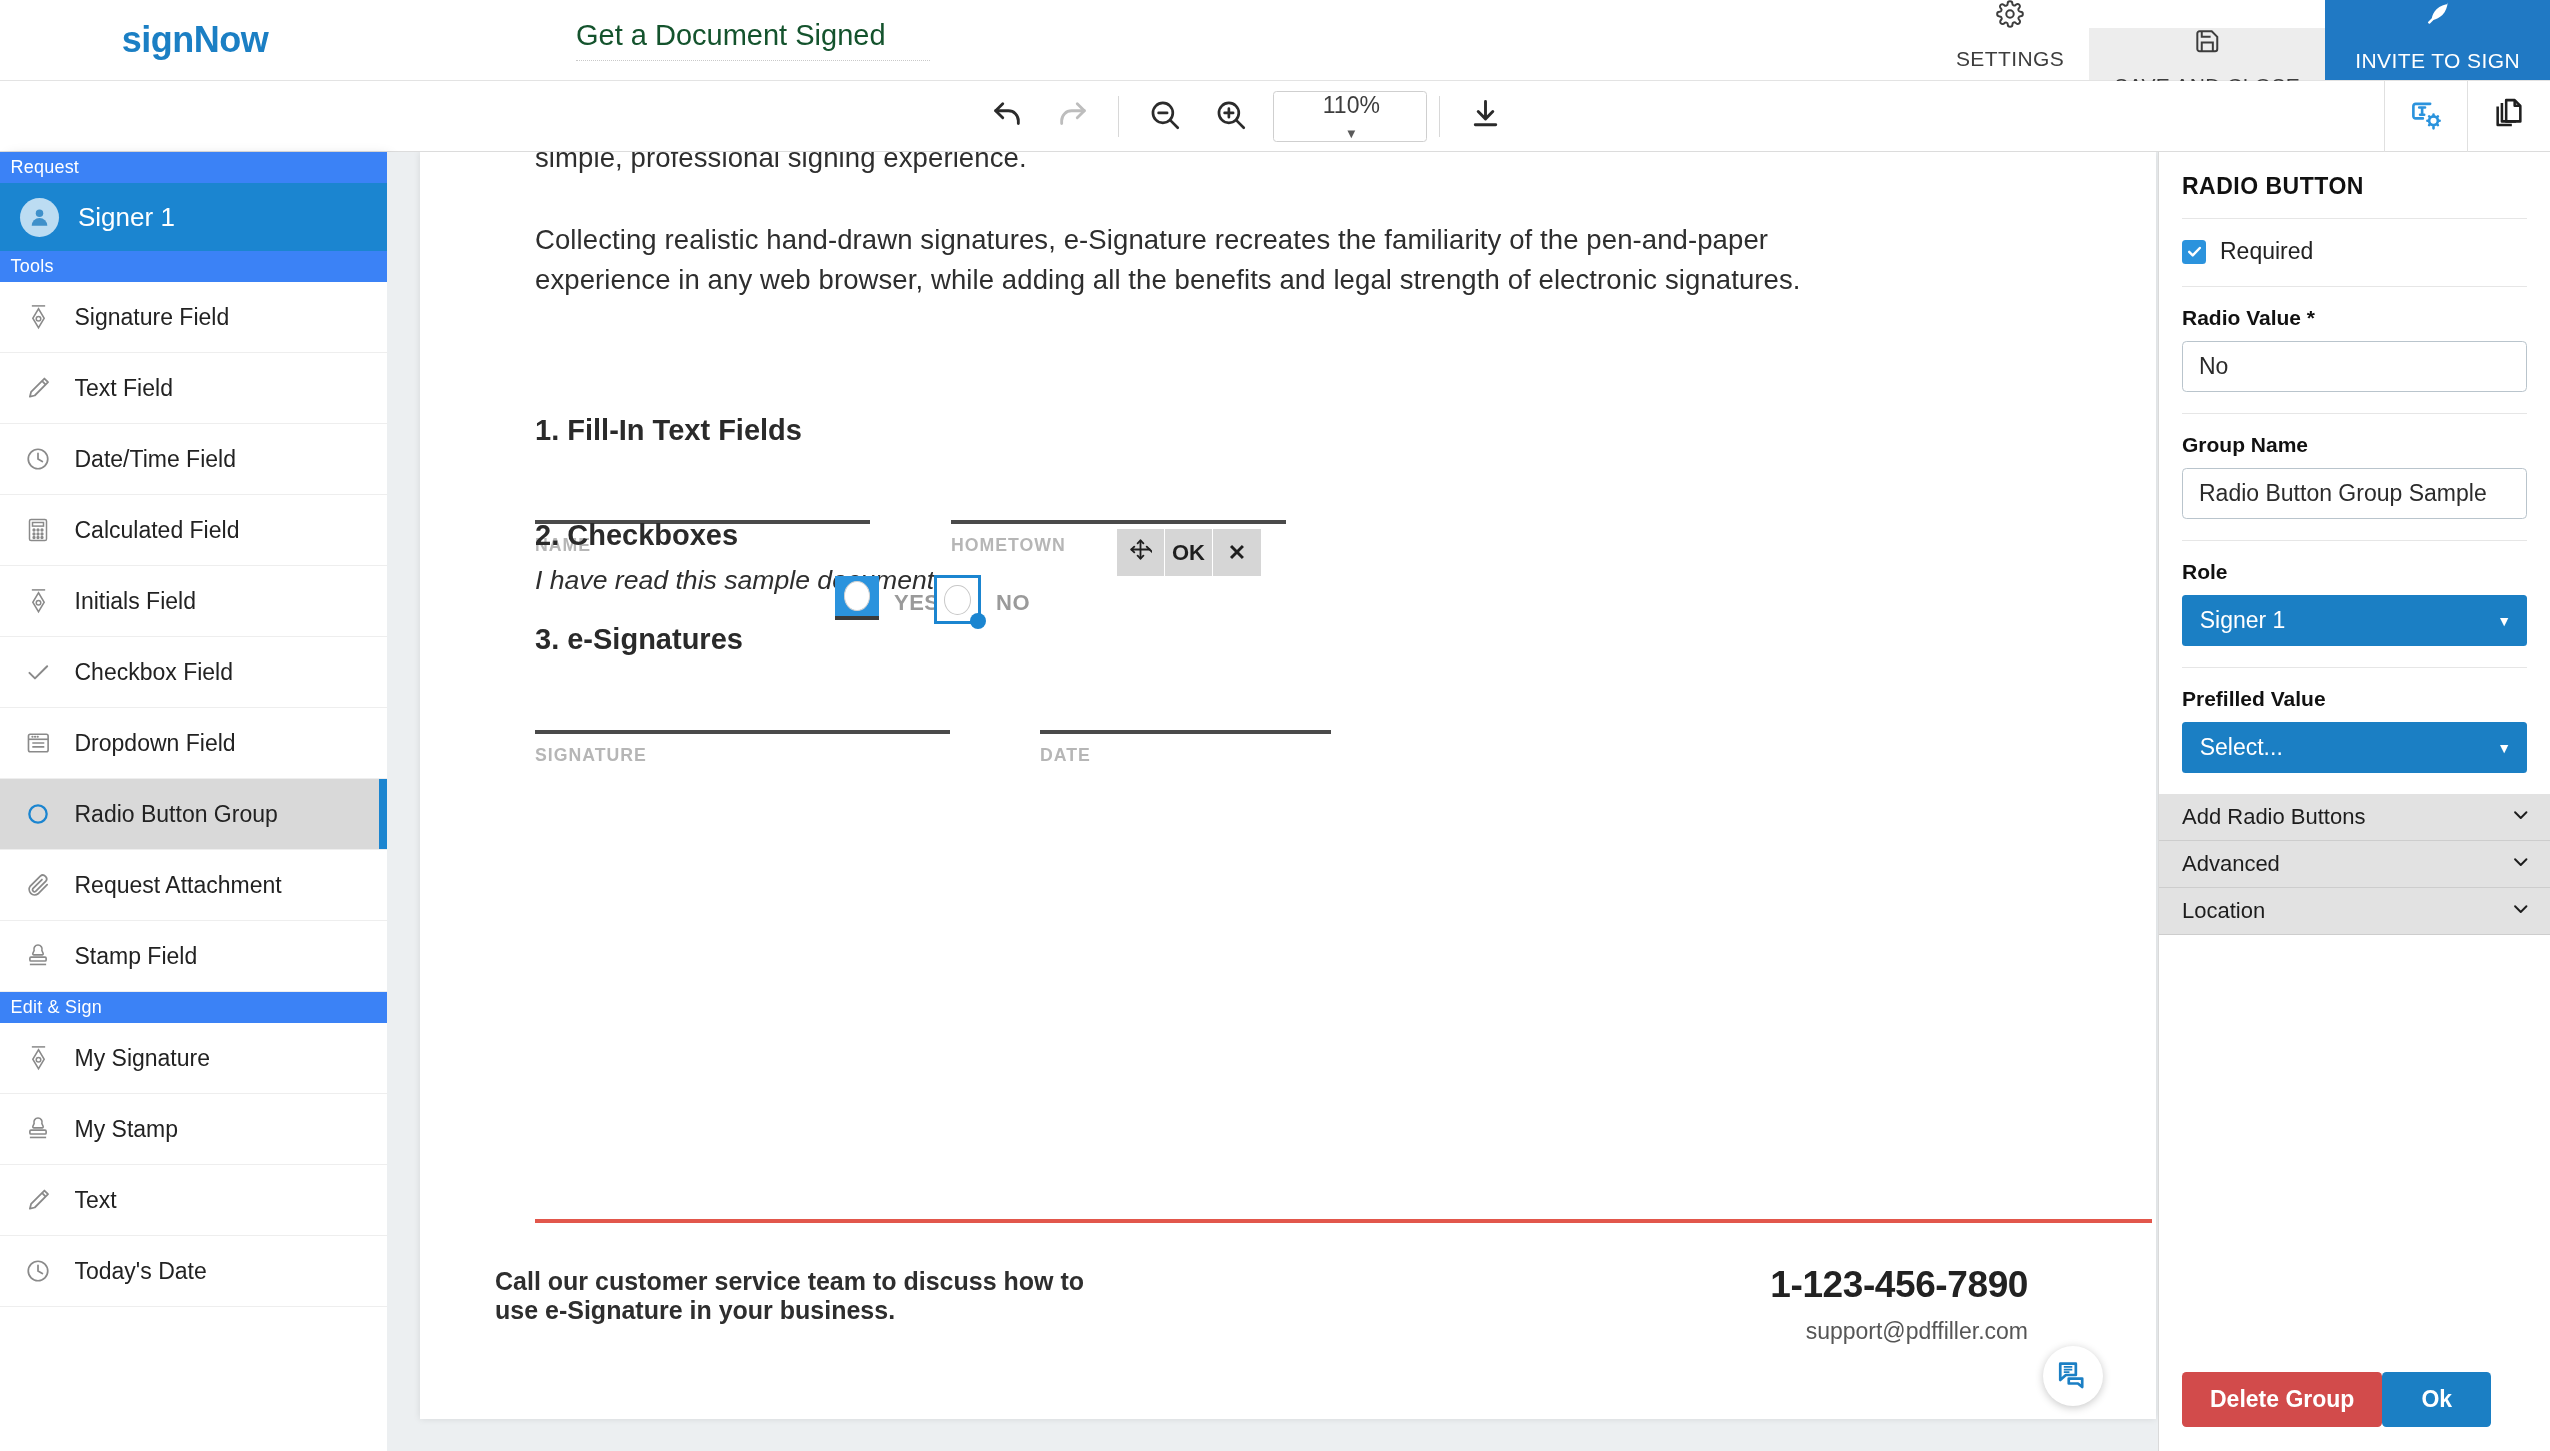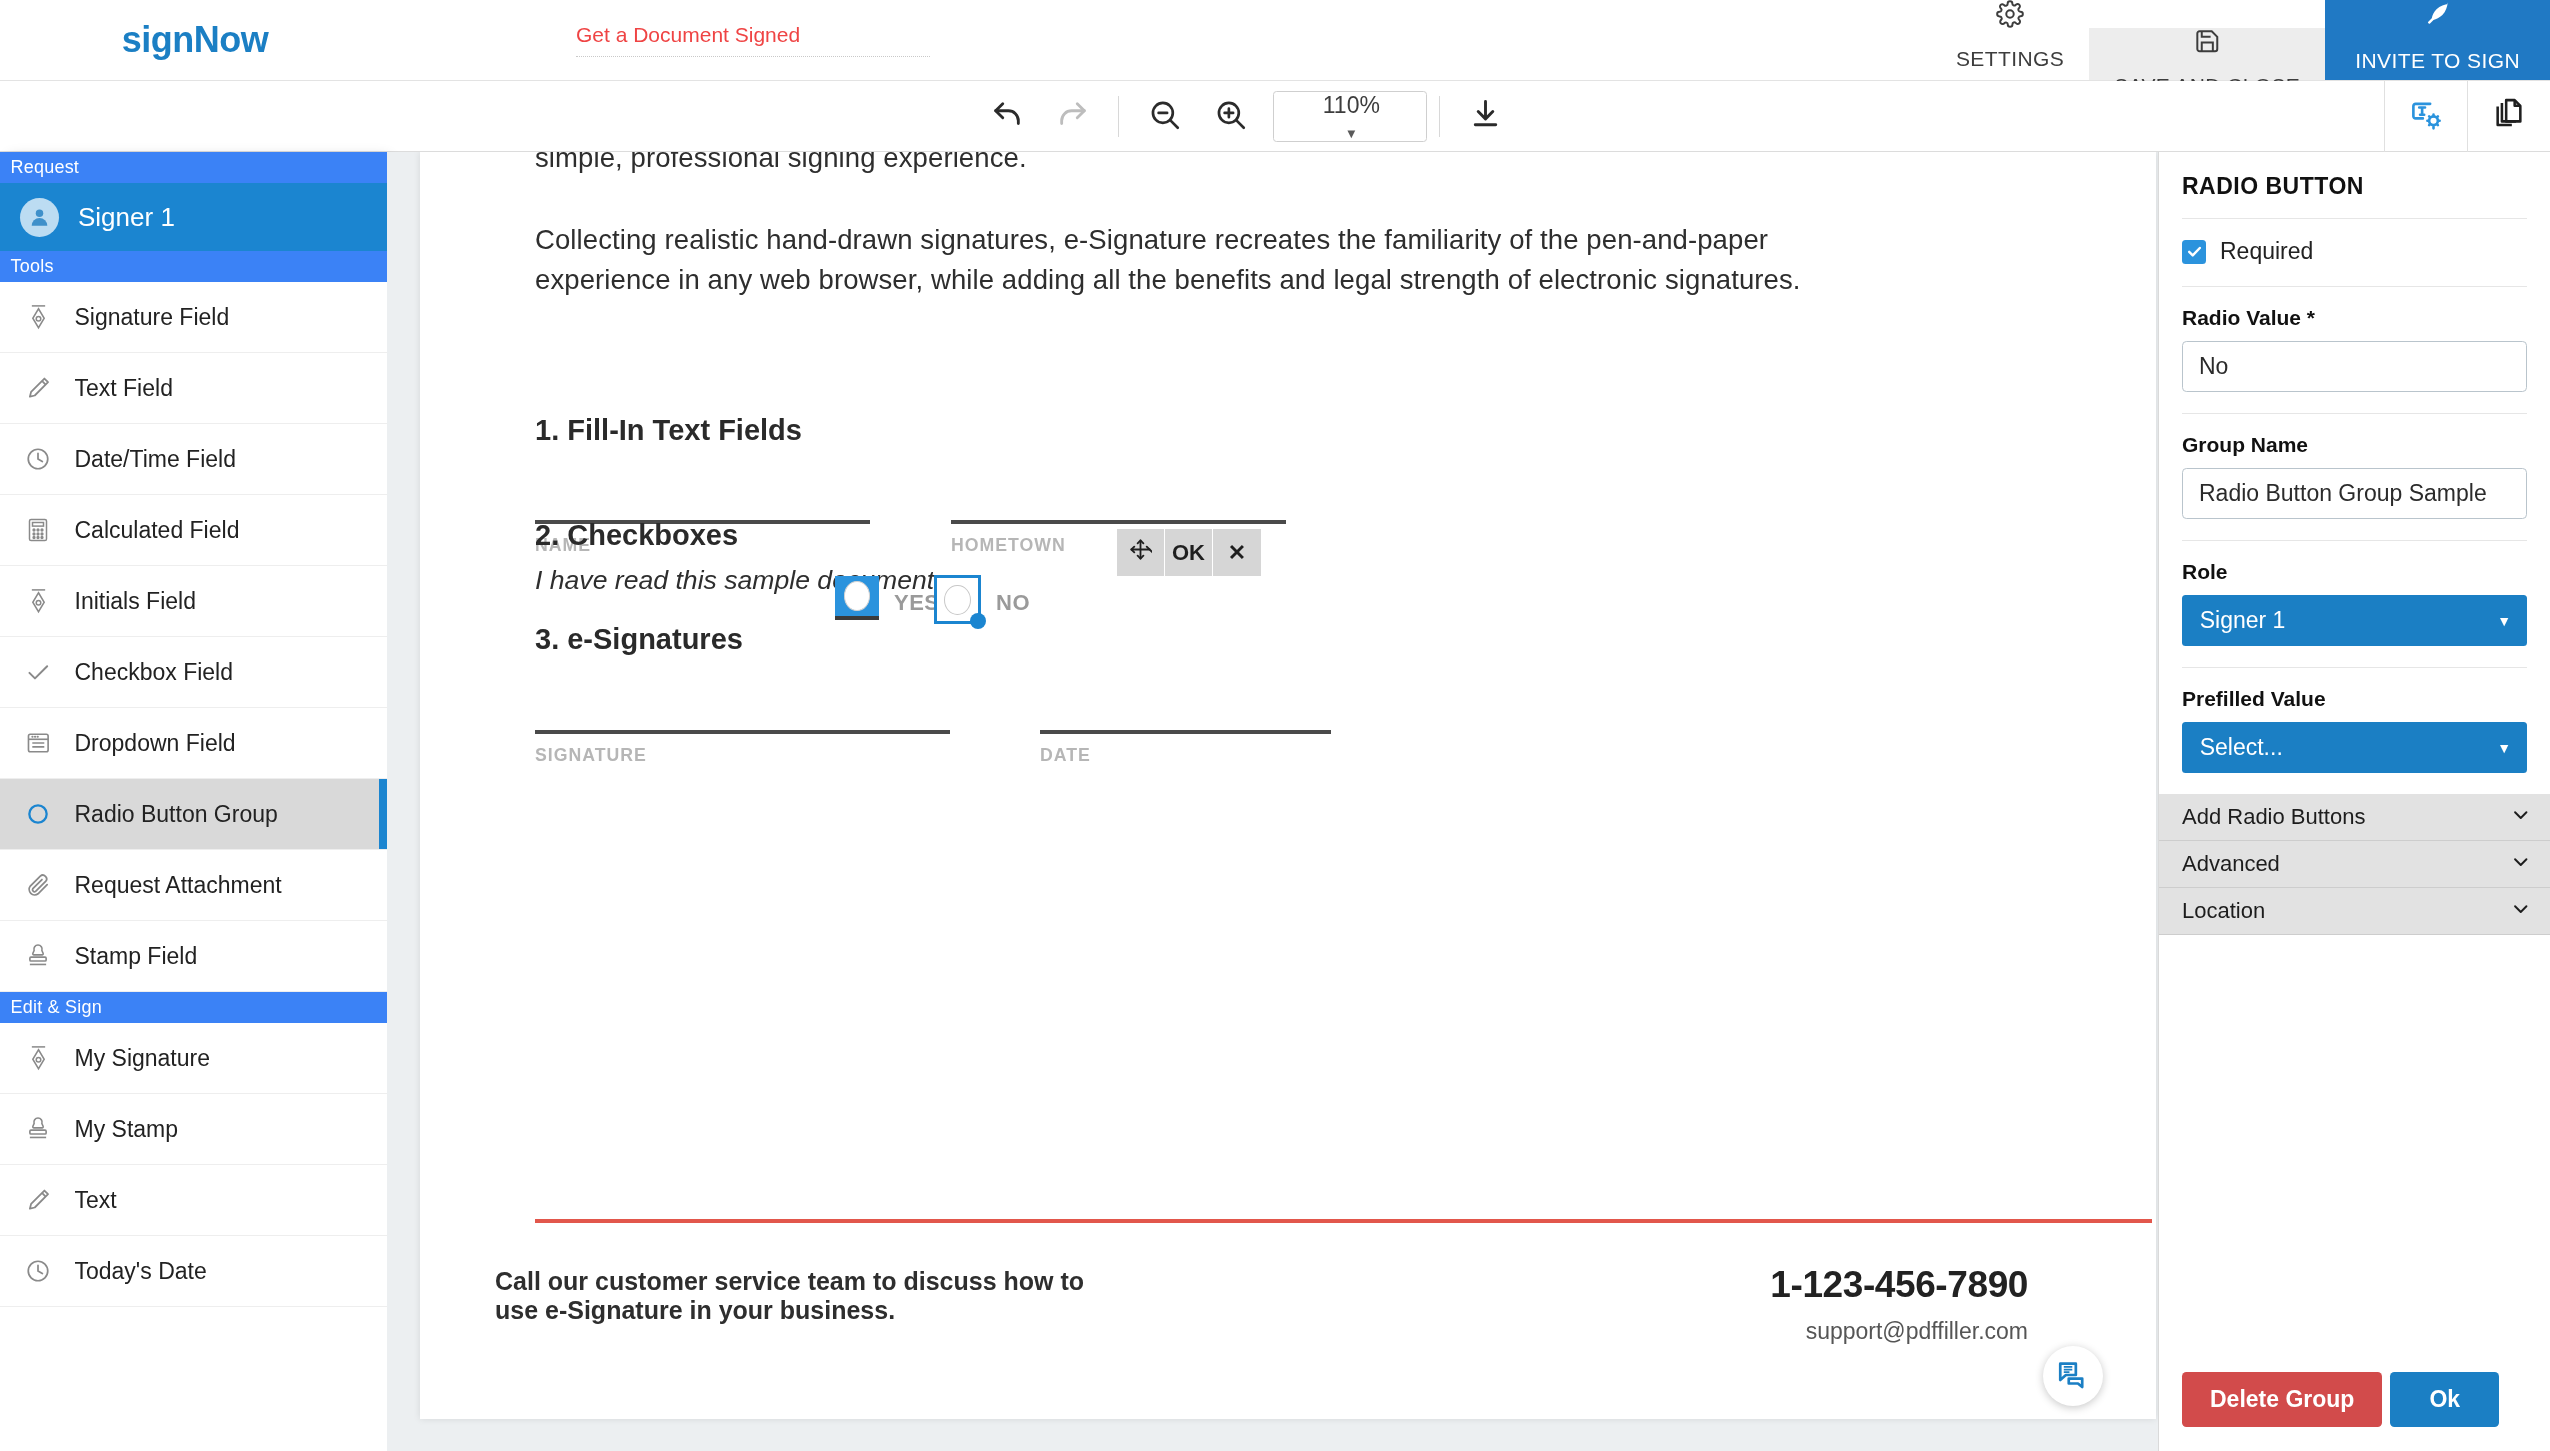--- a/index.html
+++ b/index.html
@@ -19,21 +19,21 @@
   #brand {
     width: 390px; display: flex; align-items: center; justify-content: center;
   }
   #brand .logo {
     font-size: 36px; font-weight: 700; color: #1b7fc4; letter-spacing: -0.5px;
   }
   #doc-title-wrap {
     flex: 1; display: flex; align-items: center; padding-left: 186px;
   }
   #doc-title {
-    font-size: 21px; color: #ef4444; font-weight: 400;
+    font-size: 29px; color: #14532d; font-weight: 400;
     border-bottom: 0.9px dotted #c9c9c9; padding-bottom: 8.9px;
     min-width: 354px;
   }
   .hdr-btn {
     display: flex; align-items: center; gap: 19px;
     padding: 0 25px; font-size: 21px; letter-spacing: 0.4px;
     color: #3d3d3d; cursor: pointer; user-select: none; flex-direction: column;
   }
   .hdr-btn.settings { background: #fff; }
   .hdr-btn.saveclose { background: #ededed; margin-top: 28px; }
@@ -231,21 +231,21 @@
     justify-content: space-between; padding: 0 16px 0 17.7px; cursor: pointer;
   }
   .prop-select .caret { font-size: 14px; }
   .accordion {
     height: 47px; background: #e2e2e2; border-bottom: 0.9px solid #cdcdcd;
     display: flex; align-items: center; justify-content: space-between;
     padding: 0 19.5px 0 23px; font-size: 22px; color: #1d1d1d; cursor: pointer;
   }
   #props-spacer { flex: 1; background: #fff; }
   #props-actions {
-    display: flex; gap: 8px; padding: 0 23px 25px 23px; align-items: center;
+    display: flex; gap: 0; padding: 0 23px 25px 23px; align-items: center;
   }
   #delete-group {
     background: #d24b4b; color: #fff; font-size: 23px; font-weight: 700;
     border: none; border-radius: 4.4px; height: 55px; padding: 0 28px;
     cursor: pointer; font-family: "Liberation Sans", sans-serif;
   }
   #ok-btn {
     background: #1b7fc4; color: #fff; font-size: 23px; font-weight: 700;
     border: none; border-radius: 4.4px; height: 55px; padding: 0 39px;
     cursor: pointer; font-family: "Liberation Sans", sans-serif;

